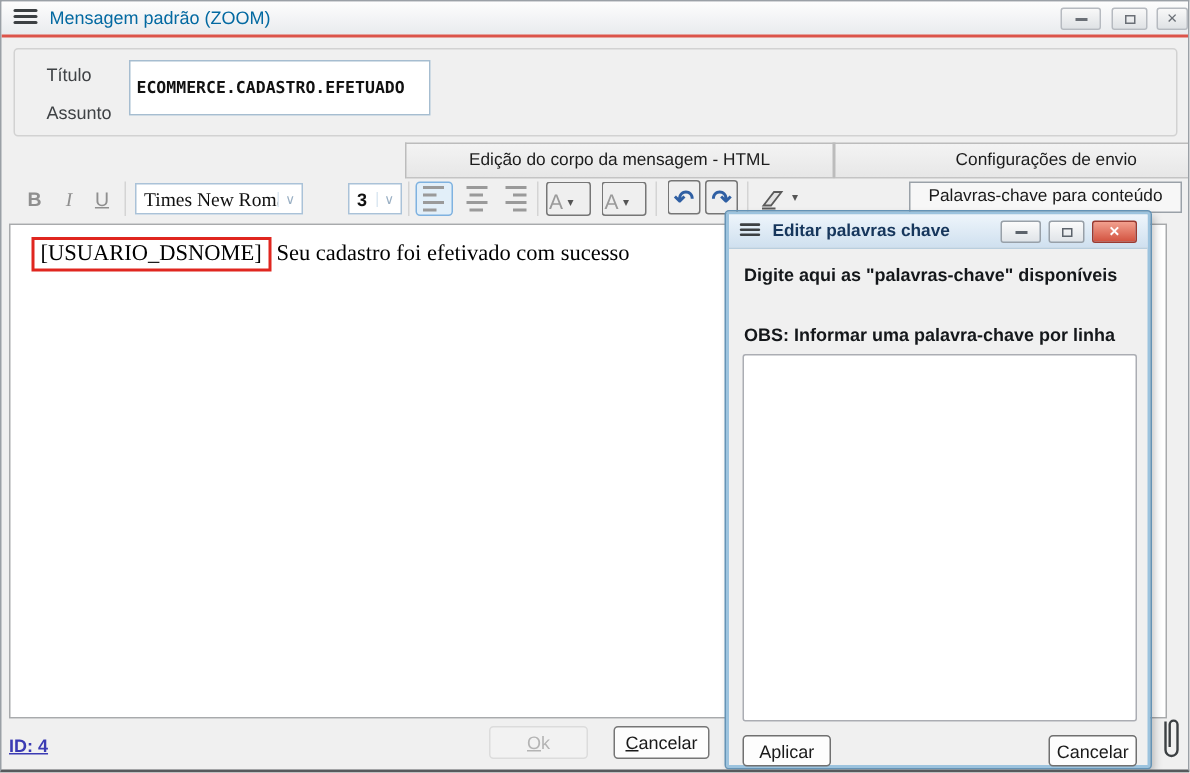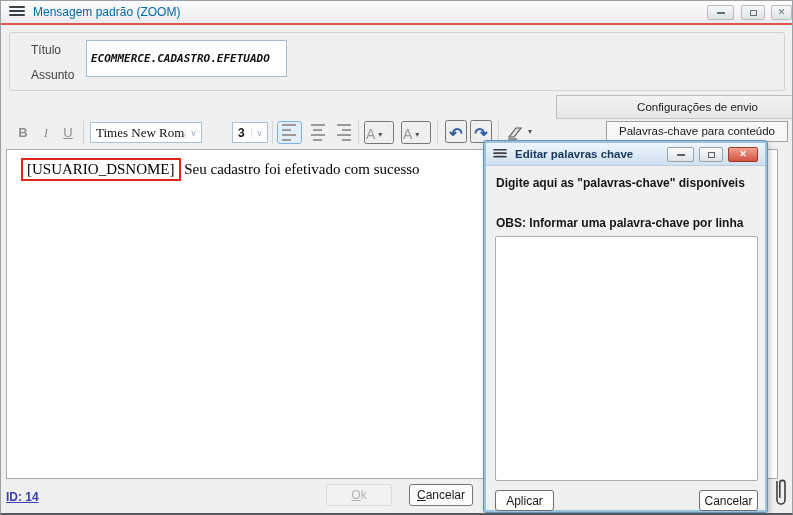--- a/index.html
+++ b/index.html
@@ -20,21 +20,21 @@
   .winbtn { height:15px; top:4px; background:linear-gradient(#f8f8f8,#dfe2e5);
     border:1px solid #b6bac0; border-radius:2px; color:#6a6f76;
     font-size:9px; line-height:13px; text-align:center; cursor:default; }
   .winbtn .bar { display:inline-block; width:8px; height:2px; background:#6a6f76; vertical-align:middle; }
   .winbtn .sq  { display:inline-block; width:7px; height:6px; border:1.5px solid #6a6f76; vertical-align:middle; }
   
   #field-group { left:8px; top:31px; width:776px; height:59px; border:1px solid #d2d2d2; border-radius:3px; }
   .fld-label { font-size:12px; color:#3f4245; }
   .fld-input { border:1px solid #a6bdd0; background:#fff; height:37px;
     font-family:"DejaVu Sans Mono", monospace; font-weight:bold; font-size:11px;
-    padding:16px 4px; color:#111;font-style:italic; }
+    padding:16px 4px; color:#111; }
   
   .tab { top:94px; height:24px; border:1px solid #bcbcbc; border-bottom:1px solid #c4c4c4;
     background:linear-gradient(#f3f3f3,#e7e7e7); font-size:11.5px; color:#1c1c1c;
     text-align:center; line-height:22px; cursor:pointer; }
   .tab.active { background:#fafafa; border-bottom:1px solid #fafafa; }
   
   .tb-btn { top:120px; height:23px; color:#8f8f8f; font-size:13px; text-align:center;
     line-height:23px; cursor:pointer; background:transparent; border:none; }
   .tb-sep { top:120px; width:1px; height:23px; background:#d4d4d4; }
   .select-box { top:121px; height:21px; background:#fff; border:1px solid #aac2d8;
@@ -104,20 +104,21 @@
   <button class="winbtn abs" style="left:706px;width:27px;"><span class="bar"></span></button>
   <button class="winbtn abs" style="left:740px;width:24px;"><span class="sq"></span></button>
   <button class="winbtn abs" style="left:770px;width:21px;">✕</button>
   <div id="title-accent" class="abs"></div>
 
   <div id="field-group" class="abs"></div>
   <span class="fld-label abs" style="left:30px;top:42px;">Título</span>
   <input class="fld-input abs" style="left: 85px; top: 39px; width: 201px;" value="ECOMMERCE.CADASTRO.EFETUADO">
   <span class="fld-label abs" style="left:30px;top:67px;">Assunto</span>
 
+  <div class="tab abs" style="left:269px;width:286px;">Edição do corpo da mensagem - HTML</div>
   <div class="tab abs" style="left:555px;width:283px;">Configurações de envio</div>
 
   <button class="tb-btn abs" style="left:12px;width:20px;font-weight:bold;">B</button>
   <button class="tb-btn abs" style="left:36px;width:18px;font-style:italic;font-family:'Liberation Serif',serif;">I</button>
   <button class="tb-btn abs" style="left:57px;width:20px;text-decoration:underline;">U</button>
   <div class="tb-sep abs" style="left:82px;"></div>
 
   <div class="select-box abs" style="left:89px;width:112px;">
     <span class="val" style="font-family:'Liberation Serif',serif;">Times New Roman</span>
     <span class="chev">∨</span>
@@ -163,21 +164,21 @@
     </svg>
     <span class="abs" style="left:23px;top:5px;font-size:8px;color:#555;">▾</span>
   </div>
 
   <button id="keywords-button" class="abs">Palavras-chave para conteúdo variável</button>
 
   <div id="editor" class="abs">
     <span id="annotation-box">[USUARIO_DSNOME]</span><span> Seu cadastro foi efetivado com sucesso</span>
   </div>
 
-  <a id="id-link" class="abs">ID: 14</a>
+  <a id="id-link" class="abs">ID: 4</a>
   <button id="ok-button" class="foot-btn abs"><u>O</u>k</button>
   <button id="cancel-button" class="foot-btn abs"><u>C</u>ancelar</button>
   <svg id="paperclip" class="abs" viewBox="0 0 22 34">
     <path d="M8 6 v19 a4 4 0 0 0 8 0 V8 a2.6 2.6 0 0 0 -5.2 0 v15" fill="none" stroke="#3c4043" stroke-width="1.6"></path>
   </svg>
 
   <div id="keyword-dialog" class="abs">
     <div id="dlg-titlebar" class="abs">
       <span class="menu-icon" style="transform:scale(.85);">
           <i></i>

